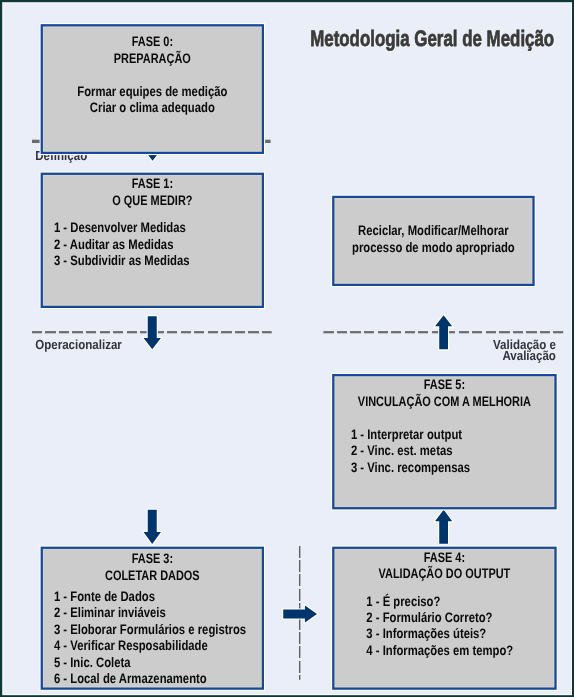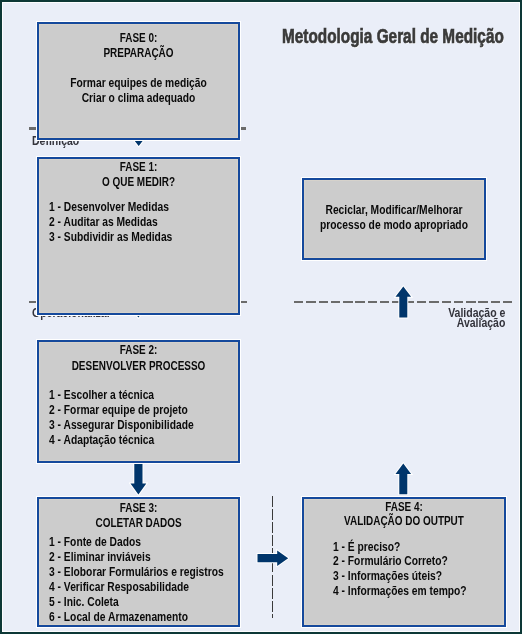--- a/index.html
+++ b/index.html
@@ -64,38 +64,37 @@
       </svg></div>
     <div class="arrow" style="left: 255.8px; top: 548.6px;"><svg width="33.69999999999999" height="18.4" viewBox="-1.5 -1.5 33.69999999999999 18.4" xmlns="http://www.w3.org/2000/svg">
         <polygon points="0,3.6000000000000005 19.69999999999999,3.6000000000000005 19.69999999999999,0 30.69999999999999,7.7 19.69999999999999,15.4 19.69999999999999,11.8 0,11.8" fill="#00356b" stroke="#ffffff" stroke-width="2" paint-order="stroke"></polygon>
       </svg></div>
     <div class="box c" style="left: 37px; top: 22px; width: 203px; height: 118px; border-color: rgb(21, 73, 156); background: rgb(204, 204, 204);">
       <div class="heading" style="top: 7.8px; transform: scaleX(0.796);">FASE 0:</div>
       <div class="heading" style="top: 23px; transform: scaleX(0.796);">PREPARAÇÃO</div>
       <div class="item" style="top: 52.7px; transform: scaleX(0.822);">Formar equipes de medição</div>
       <div class="item" style="top: 67.9px; transform: scaleX(0.822);">Criar o clima adequado</div>
     </div>
-    <div class="box l" style="left: 37px; top: 157px; width: 203px; height: 158px; border-color: rgb(21, 73, 156); background: rgb(204, 204, 204);">
+    <div class="box l" style="left: 37px; top: 157px; width: 203px; height: 123px; border-color: rgb(21, 73, 156); background: rgb(204, 204, 204);">
       <div class="heading" style="top: 2.1px; transform: scaleX(0.796);">FASE 1:</div>
       <div class="heading" style="top: 17.3px; transform: scaleX(0.796);">O QUE MEDIR?</div>
       <div class="item left" style="top: 42.4px; left: 9.6px; transform: scaleX(0.822);">1 - Desenvolver Medidas</div>
       <div class="item left" style="top: 57.2px; left: 9.6px; transform: scaleX(0.822);">2 - Auditar as Medidas</div>
       <div class="item left" style="top: 72.1px; left: 9.6px; transform: scaleX(0.822);">3 - Subdividir as Medidas</div>
     </div>
     <div class="box c" style="left: 302px; top: 178px; width: 184px; height: 81.5px; border-color: rgb(21, 73, 156); background: rgb(204, 204, 204);">
       <div class="item" style="top: 24.4px; transform: scaleX(0.822);">Reciclar, Modificar/Melhorar</div>
       <div class="item" style="top: 38.5px; transform: scaleX(0.822);">processo de modo apropriado</div>
     </div>
-    <div class="box l" style="left: 37px; top: 340px; width: 203px; height: 123px; border-color: rgb(21, 73, 156); background: rgb(204, 204, 204);">
-      <div class="heading" style="top: 2.1px; transform: scaleX(0.796);">FASE 2:</div>
-      <div class="heading" style="top: 18.4px; transform: scaleX(0.796);">DESENVOLVER PROCESSO</div>
-      <div class="item left" style="top: 46.9px; left: 9.6px; transform: scaleX(0.822);">1 - Escolher a técnica</div>
-      <div class="item left" style="top: 61.7px; left: 9.6px; transform: scaleX(0.822);">2 - Formar equipe de projeto</div>
-      <div class="item left" style="top: 76.7px; left: 9.6px; transform: scaleX(0.822);">3 - Assegurar Disponibilidade</div>
-      <div class="item left" style="top: 91.5px; left: 9.6px; transform: scaleX(0.822);">4 - Adaptação técnica</div>
+    <div class="box l" style="left: 302px; top: 340px; width: 204px; height: 123px; border-color: rgb(21, 73, 156); background: rgb(204, 204, 204);">
+      <div class="heading" style="top: 2.1px; transform: scaleX(0.796);">FASE 5:</div>
+      <div class="heading" style="top: 17.4px; transform: scaleX(0.796);">VINCULAÇÃO COM A MELHORIA</div>
+      <div class="item left" style="top: 47px; left: 15.3px; transform: scaleX(0.822);">1 - Interpretar output</div>
+      <div class="item left" style="top: 62px; left: 15.3px; transform: scaleX(0.822);">2 - Vinc. est. metas</div>
+      <div class="item left" style="top: 76.8px; left: 15.3px; transform: scaleX(0.822);">3 - Vinc. recompensas</div>
     </div>
     <div class="box l" style="left: 37px; top: 497px; width: 203px; height: 130px; border-color: rgb(21, 73, 156); background: rgb(204, 204, 204);">
       <div class="heading" style="top: 2.7px; transform: scaleX(0.796);">FASE 3:</div>
       <div class="heading" style="top: 17.6px; transform: scaleX(0.796);">COLETAR DADOS</div>
       <div class="item left" style="top: 37.3px; left: 9.6px; transform: scaleX(0.822);">1 - Fonte de Dados</div>
       <div class="item left" style="top: 52.4px; left: 9.6px; transform: scaleX(0.822);">2 - Eliminar inviáveis</div>
       <div class="item left" style="top: 67.3px; left: 9.6px; transform: scaleX(0.822);">3 - Eloborar Formulários e registros</div>
       <div class="item left" style="top: 82.2px; left: 9.6px; transform: scaleX(0.822);">4 - Verificar Resposabilidade</div>
       <div class="item left" style="top: 97.3px; left: 9.6px; transform: scaleX(0.822);">5 - Inic. Coleta</div>
       <div class="item left" style="top: 112.2px; left: 9.6px; transform: scaleX(0.822);">6 - Local de Armazenamento</div>

